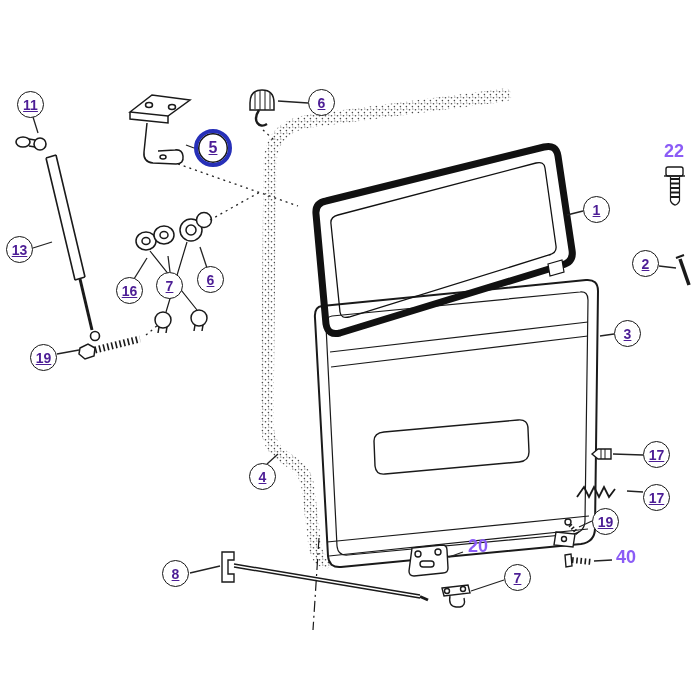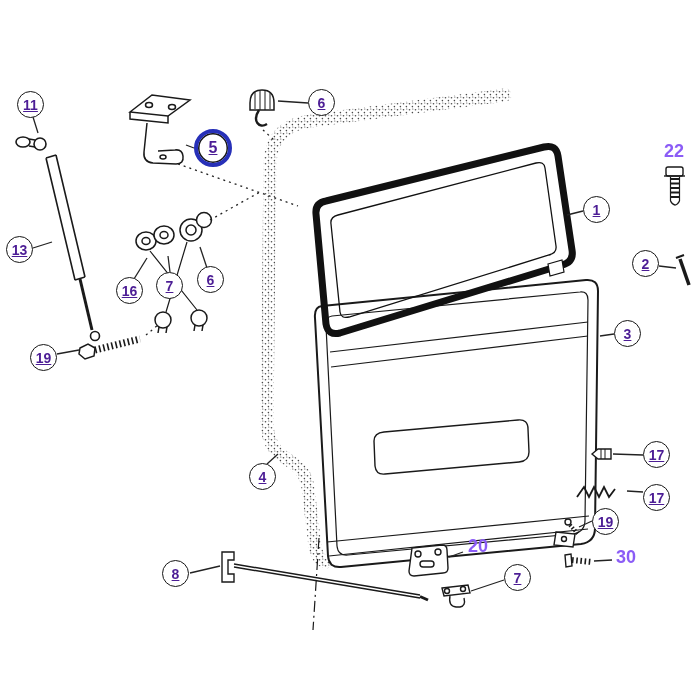--- a/index.html
+++ b/index.html
@@ -185,16 +185,16 @@
 <div class="callout" style="left:583px;top:196px">1</div>
 <div class="callout" style="left:632px;top:250px">2</div>
 <div class="callout" style="left:614px;top:320px">3</div>
 <div class="callout" style="left:249px;top:463px">4</div>
 <div class="callout" style="left:162px;top:560px">8</div>
 <div class="callout" style="left:504px;top:564px">7</div>
 <div class="callout" style="left:643px;top:441px">17</div>
 <div class="callout" style="left:643px;top:484px">17</div>
 <div class="callout" style="left:592px;top:508px">19</div>
 <div class="label-bold" style="left:462px;top:536px">20</div>
-<div class="label-bold" style="left:610px;top:547px">30</div>
+<div class="label-bold" style="left:610px;top:547px">40</div>
 <div class="label-bold" style="left:658px;top:141px">22</div>
 
 </div>
 
 </body></html>

